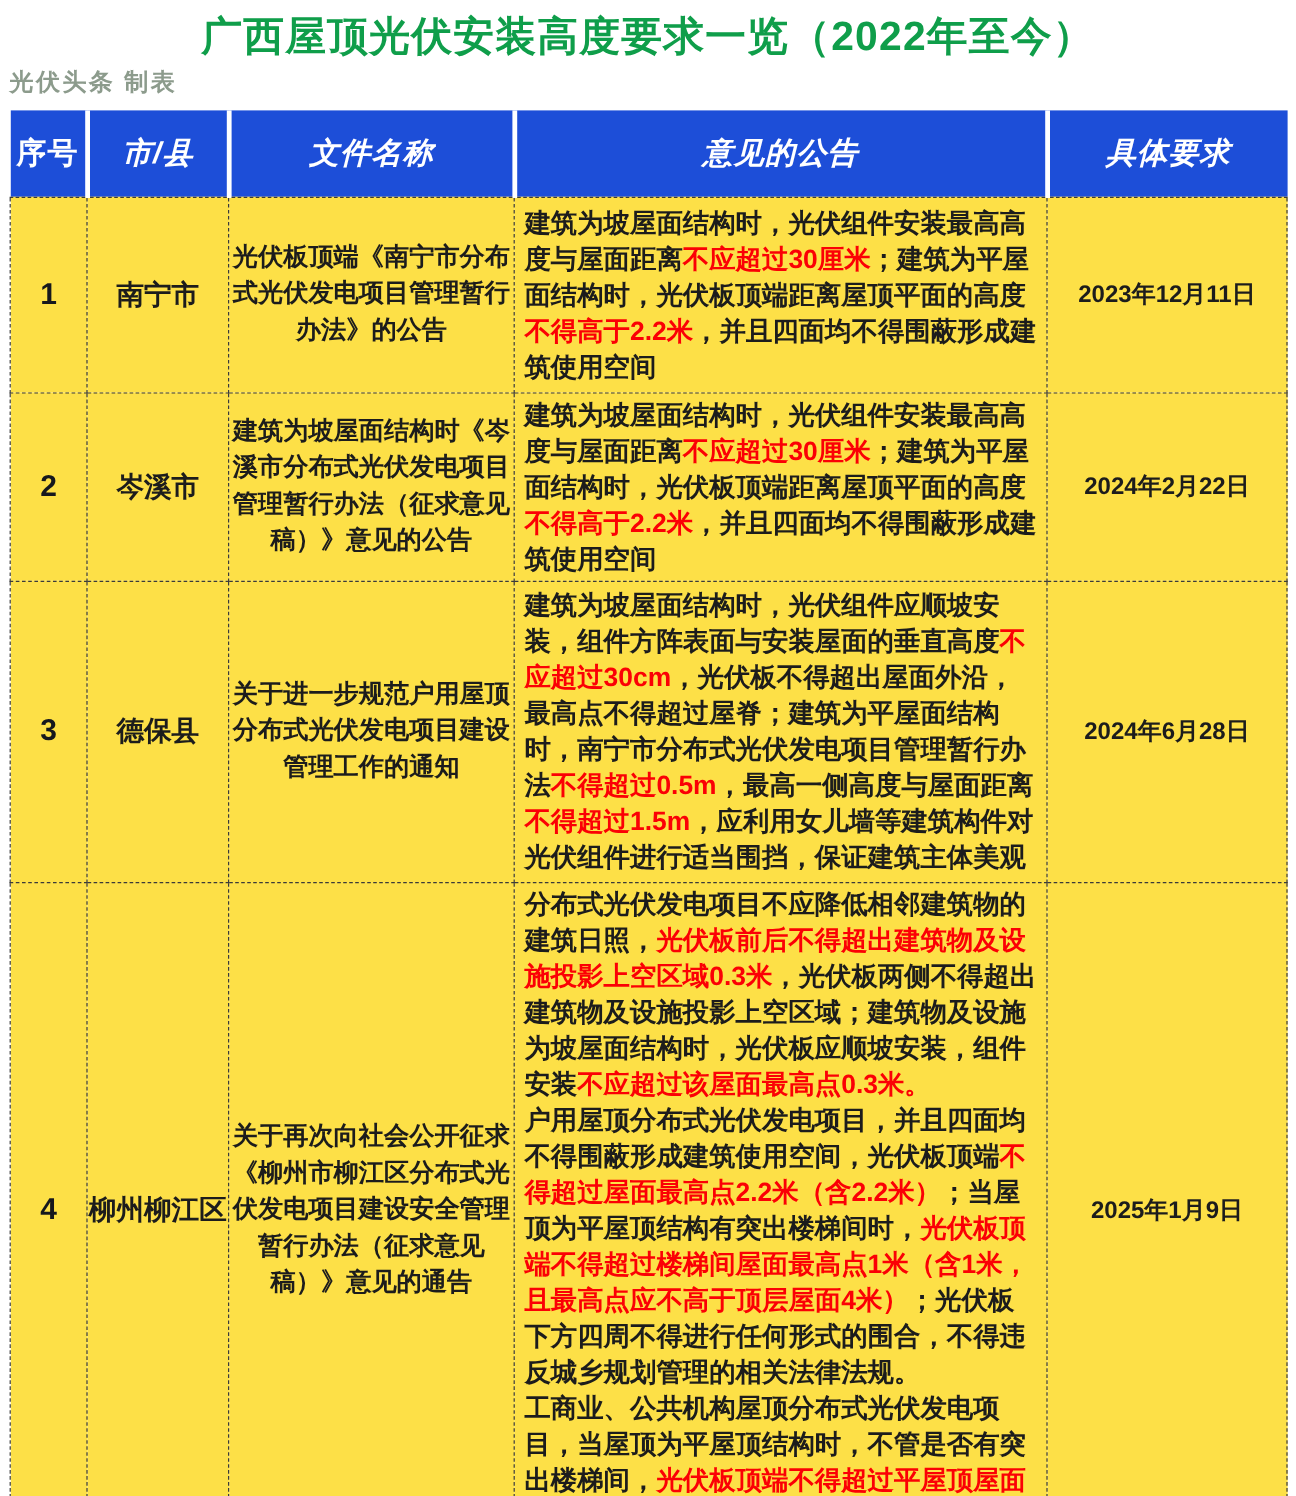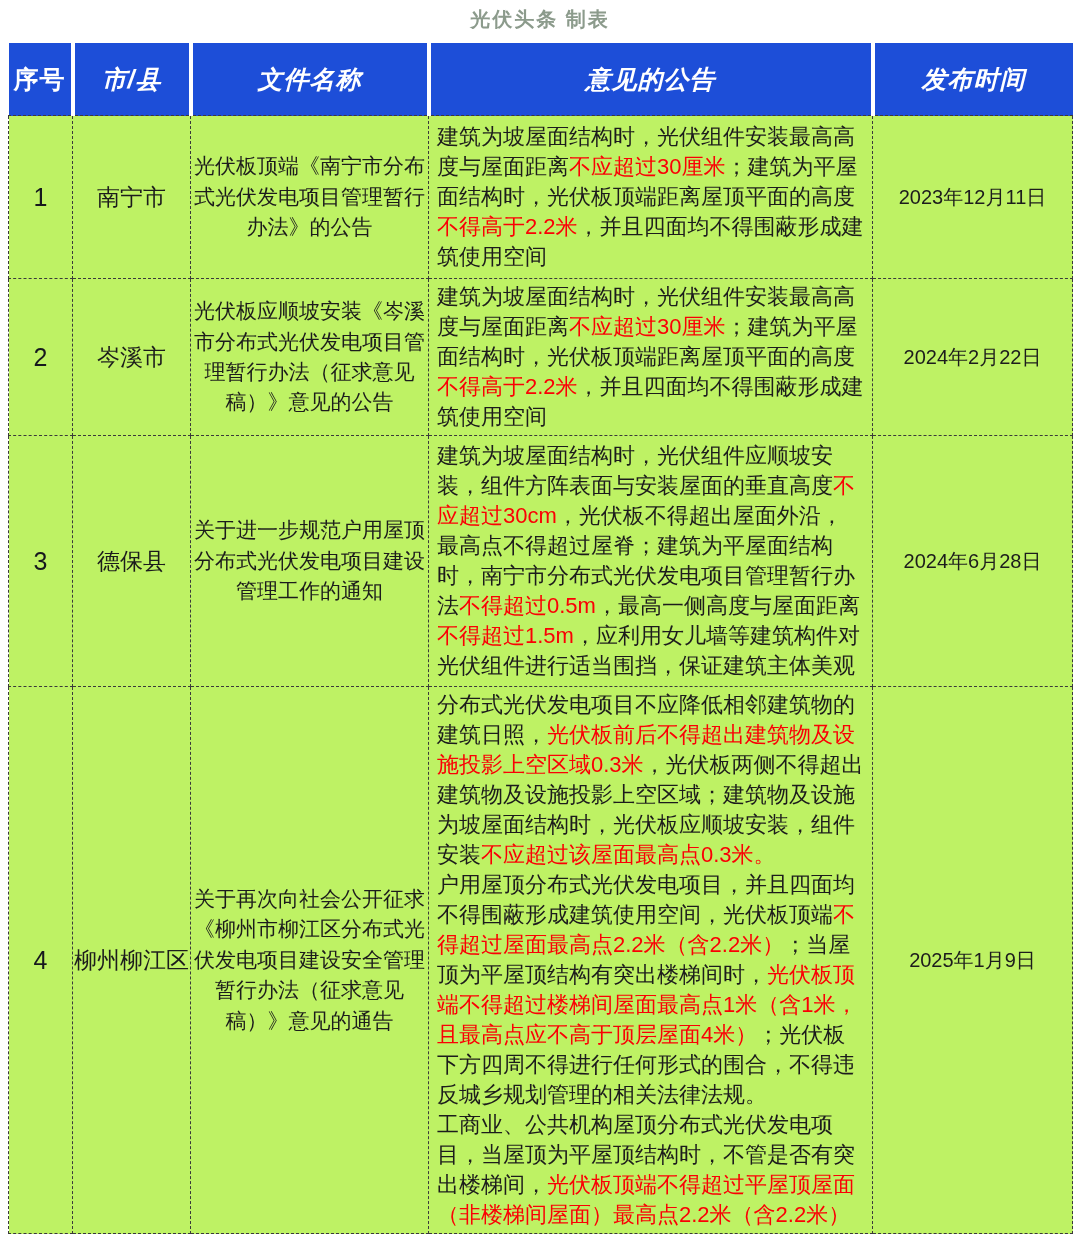--- a/index.html
+++ b/index.html
@@ -13,21 +13,21 @@
   .title{
     text-align:center;
     font-size:34px;
     font-weight:700;
     color:#0f9e4a;
     line-height:1.25;
     margin:4px 0 2px 0;
     letter-spacing:1px;
   }
   .subtitle{
-    text-align:center;
+    text-align:left;
     font-size:20px;
     font-weight:700;
     color:#8c9b8c;
     margin:0 0 10px 0;
     letter-spacing:2px;
   }
   table.main{
     width:1064px;
     border-collapse:collapse;
     table-layout:fixed;
@@ -40,22 +40,22 @@
     height:70px;
     text-align:center;
     vertical-align:middle;
     border-bottom:1px dashed #3a3a3a;
     letter-spacing:1px;
   }
   table.main th + th{border-left:4px solid #ffffff;font-style:italic;}
   table.main td{
     border:1px dashed #3a3a3a;
     vertical-align:middle;
-    font-weight:400;
-    background:#bef264;
+    font-weight:700;
+    background:#fde047;
   }
   td.c-num{text-align:center;font-size:25px;color:#16181d;}
   td.c-region{text-align:center;font-size:23px;}
   td.c-doc{text-align:center;font-size:21px;line-height:1.45;padding:4px 3px;}
   td.c-req{
     text-align:left;
     font-size:22px;
     line-height:30px;
     padding:3px 8px;
     vertical-align:middle;
@@ -65,53 +65,54 @@
   tr.r1 td{height:154px;}
   tr.r2 td{height:148px;}
   tr.r3 td{height:242px;}
   tr.r4 td{height:528px;}
   .req-p{margin:0;}
 </style>
 </head>
 <body>
 
 <div class="page">
+  <div class="title">广西屋顶光伏安装高度要求一览（2022年至今）</div>
   <div class="subtitle">光伏头条 制表</div>
 
   <table class="main">
     <colgroup>
       <col style="width:64px">
       <col style="width:118px">
       <col style="width:238px">
       <col style="width:444px">
       <col style="width:200px">
     </colgroup>
     <thead>
       <tr>
         <th>序号</th>
         <th>市/县</th>
         <th>文件名称</th>
         <th>意见的公告</th>
-        <th>发布时间</th>
+        <th>具体要求</th>
       </tr>
     </thead>
     <tbody>
         <tr class="r1">
           <td class="c-num">1</td>
           <td class="c-region">南宁市</td>
           <td class="c-doc">光伏板顶端《南宁市分布式光伏发电项目管理暂行办法》的公告</td>
           <td class="c-req">
             <div class="req-p"><span>建筑为坡屋面结构时，光伏组件安装最高高度与屋面距离</span><span class="red">不应超过30厘米</span><span>；建筑为平屋面结构时，光伏板顶端距离屋顶平面的高度</span><span class="red">不得高于2.2米</span><span>，并且四面均不得围蔽形成建筑使用空间</span></div>
           </td>
           <td class="c-date">2023年12月11日</td>
         </tr>
         <tr class="r2">
           <td class="c-num">2</td>
           <td class="c-region">岑溪市</td>
-          <td class="c-doc">光伏板应顺坡安装《岑溪市分布式光伏发电项目管理暂行办法（征求意见稿）》意见的公告</td>
+          <td class="c-doc">建筑为坡屋面结构时《岑溪市分布式光伏发电项目管理暂行办法（征求意见稿）》意见的公告</td>
           <td class="c-req">
             <div class="req-p"><span>建筑为坡屋面结构时，光伏组件安装最高高度与屋面距离</span><span class="red">不应超过30厘米</span><span>；建筑为平屋面结构时，光伏板顶端距离屋顶平面的高度</span><span class="red">不得高于2.2米</span><span>，并且四面均不得围蔽形成建筑使用空间</span></div>
           </td>
           <td class="c-date">2024年2月22日</td>
         </tr>
         <tr class="r3">
           <td class="c-num">3</td>
           <td class="c-region">德保县</td>
           <td class="c-doc">关于进一步规范户用屋顶分布式光伏发电项目建设管理工作的通知</td>
           <td class="c-req">

